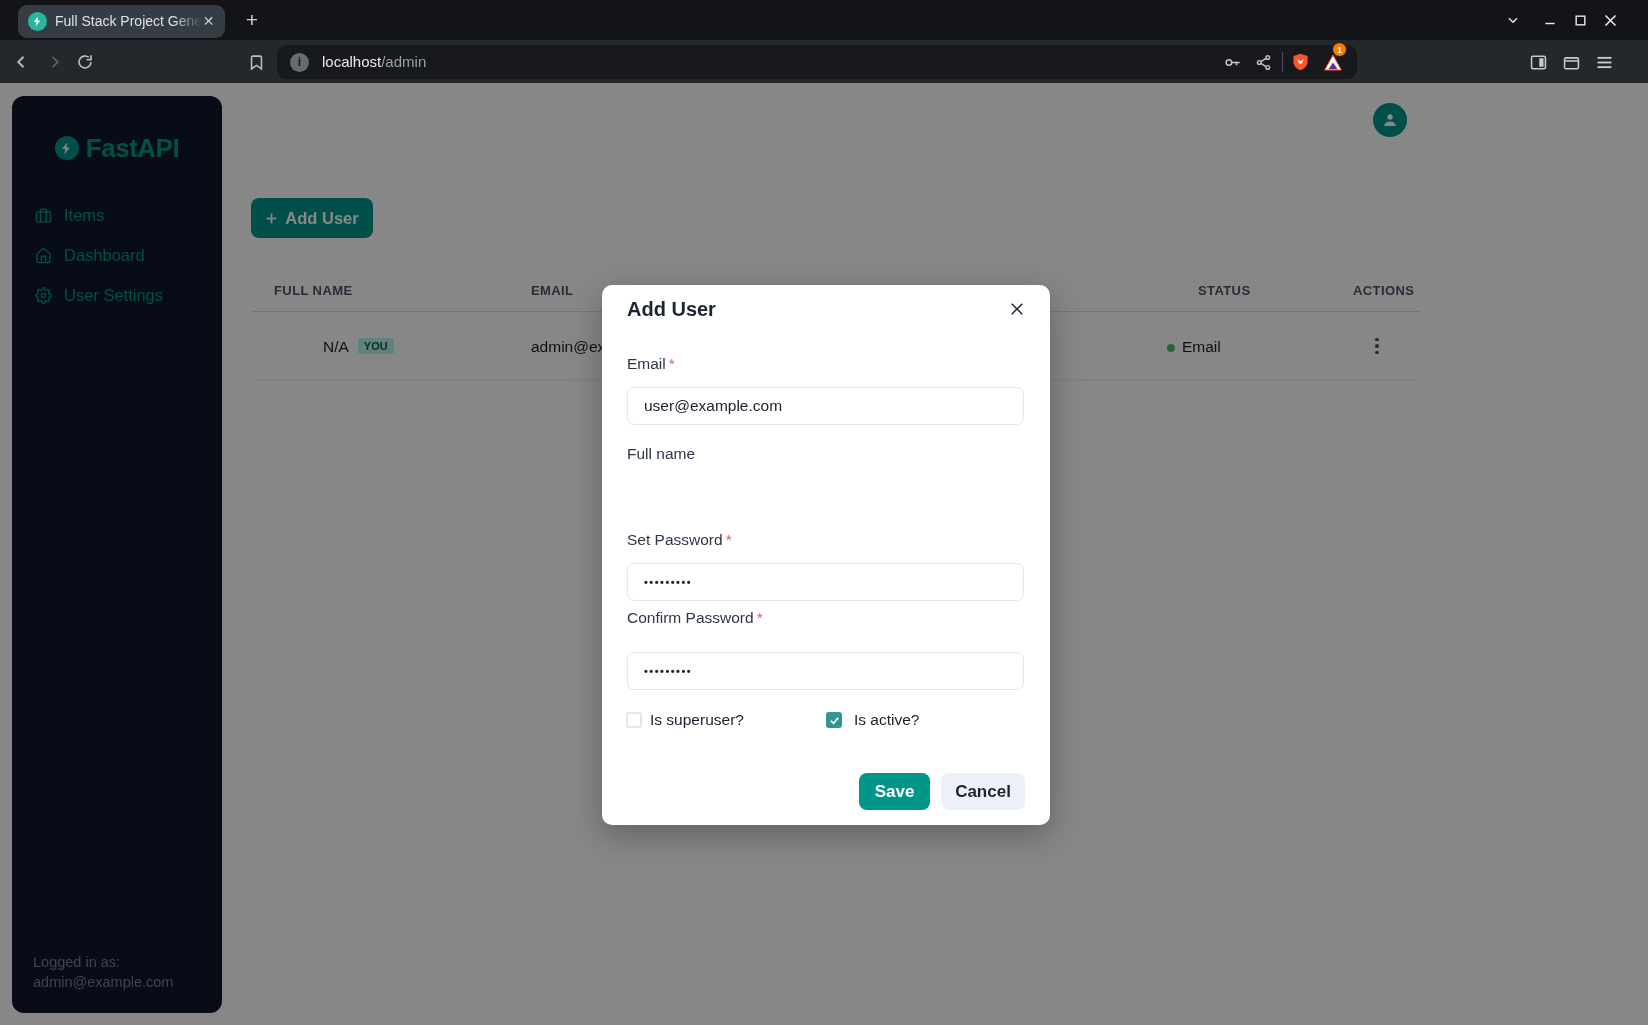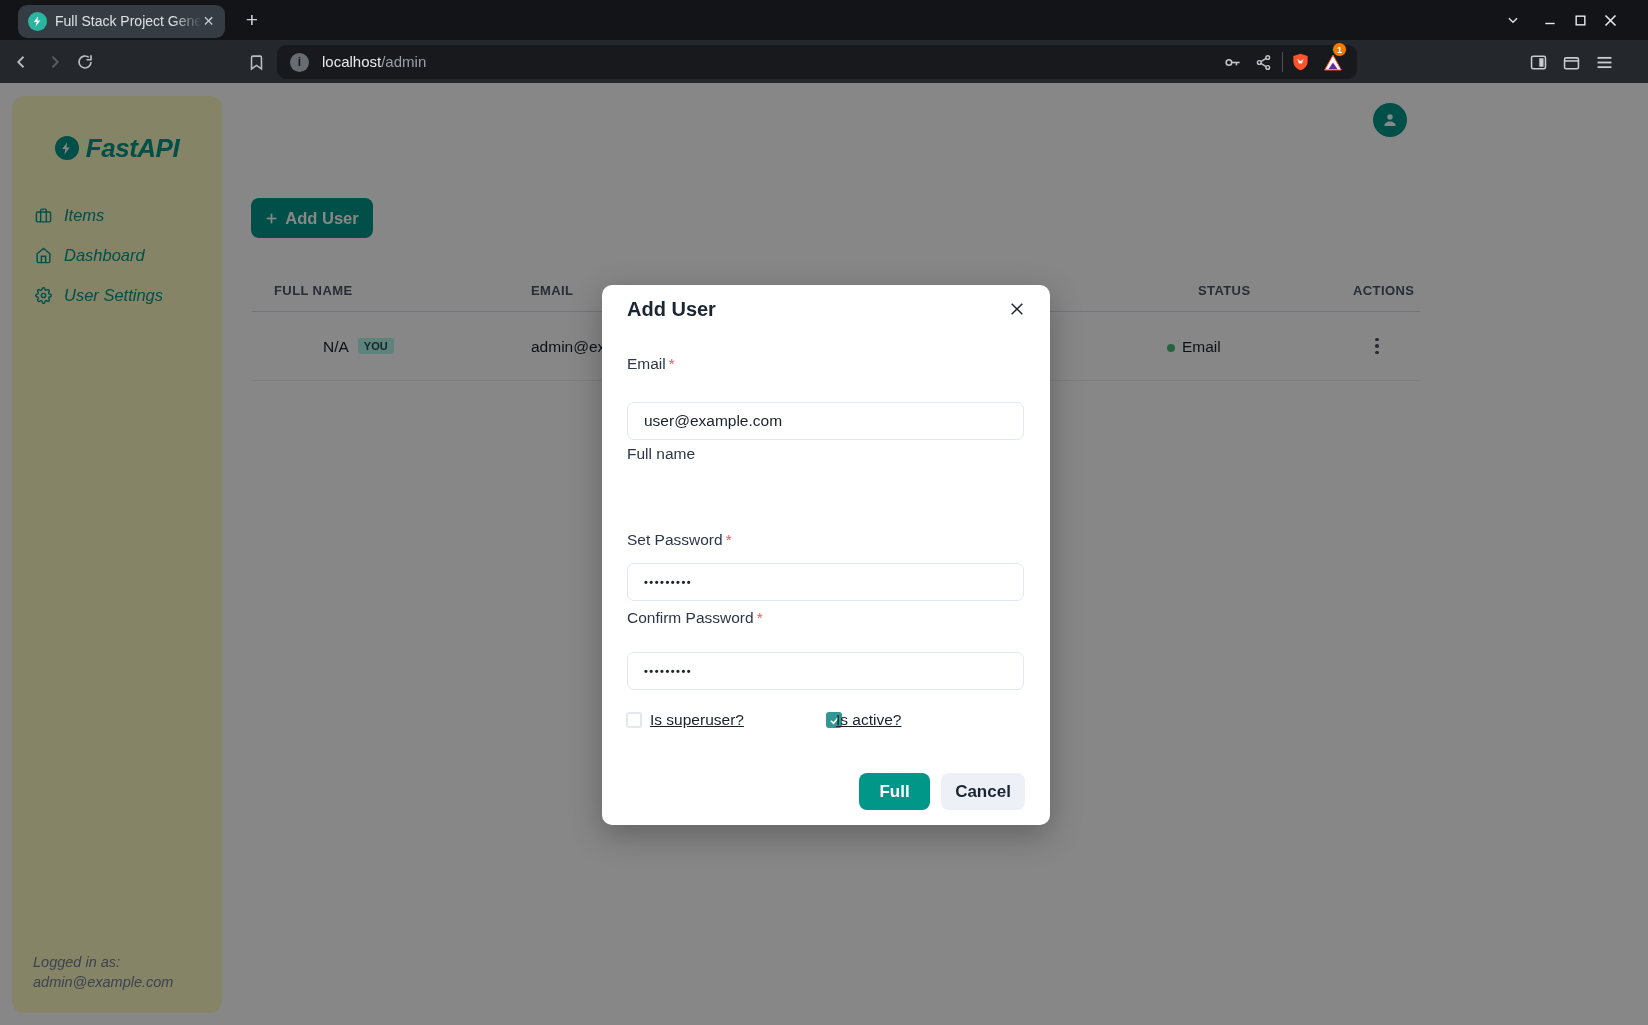--- a/index.html
+++ b/index.html
@@ -27,21 +27,21 @@
              color:#17191d;font-size:12px;font-weight:bold;text-align:center;line-height:19px;}
   .url-text{position:absolute;left:45px;top:8px;font-size:15px;color:#e8eaed;}
   .url-text .path{color:#9aa0a6;}
   .pillico{position:absolute;top:7px;width:20px;height:20px;display:flex;align-items:center;justify-content:center;}
   .pill-div{position:absolute;left:1005px;top:7px;width:1px;height:20px;background:#4a5056;}
   .bat-badge{position:absolute;left:1055px;top:-3px;width:15px;height:15px;border-radius:50%;background:#f57c00;
              color:#fff;font-size:9px;font-weight:bold;text-align:center;line-height:15px;border:1px solid #17191d;}
   
   .page{position:absolute;left:0;top:83px;width:1648px;height:942px;background:#fff;}
   .overlay{position:absolute;left:0;top:0;width:100%;height:100%;background:rgba(0,0,0,0.47);z-index:5;}
-  .sidebar{position:absolute;left:12px;top:13px;width:210px;height:917px;background:#fef9c3;border-radius:12px;font-style:italic;}
+  .sidebar{position:absolute;left:12px;top:13px;width:210px;height:917px;background:#0f172a;border-radius:12px;}
   .logo{position:absolute;left:0;top:36px;width:210px;height:32px;display:flex;align-items:center;justify-content:center;gap:7px;}
   .logo-circ{width:24px;height:24px;border-radius:50%;background:#009688;display:flex;align-items:center;justify-content:center;}
   .logo-text{font-size:26px;font-weight:600;color:#009688;letter-spacing:-0.5px;}
   .nav{position:absolute;left:0;top:99px;width:210px;}
   .nav-item{position:relative;height:40px;display:flex;align-items:center;padding-left:23px;gap:12px;
             color:#009688;font-size:16.5px;}
   .nav-item.active{background:#DFE6EC;border-radius:10px;margin:0 17px;padding-left:6px;}
   .nav-item.active .ni-inner{display:flex;align-items:center;gap:12px;}
   .loggedin{position:absolute;left:21px;top:856px;font-size:14.5px;color:#718096;line-height:20px;}
   .main-title{position:absolute;left:252px;top:40px;font-size:33px;font-weight:bold;color:#1A202C;}
@@ -67,21 +67,21 @@
   .m-label{position:absolute;left:25px;font-size:15.5px;color:#2D3748;}
   .req{color:#E25C5C;margin-left:3px;}
   .m-input{position:absolute;left:25px;width:397px;height:38px;border:1px solid #E2E8F0;border-radius:7px;
            padding:0 16px;font-size:15.5px;color:#1A202C;background:#fff;outline:none;
            font-family:"Liberation Sans","DejaVu Sans",sans-serif;}
   .m-input.pw{font-size:11px;letter-spacing:1.5px;font-weight:bold;}
   .chkrow{position:absolute;top:426px;left:0;width:448px;height:20px;}
   .chkbox{position:absolute;top:1px;width:16px;height:16px;border-radius:3px;}
   .chkbox.off{border:2px solid #E2E8F0;background:#fff;}
   .chkbox.on{background:#319795;display:flex;align-items:center;justify-content:center;}
-  .chklabel{position:absolute;top:0px;font-size:15.5px;color:#1A202C;text-decoration:underline;}
+  .chklabel{position:absolute;top:0px;font-size:15.5px;color:#1A202C;}
   .mbtn{position:absolute;top:488px;height:37px;border-radius:8px;font-size:17px;font-weight:bold;
         display:flex;align-items:center;justify-content:center;}
   .mbtn.save{left:257px;width:71px;background:#009688;color:#fff;}
   .mbtn.cancel{left:339px;width:84px;background:#EDF1F7;color:#1A2433;}
   svg{display:block;}
 </style>
 </head>
 <body>
 
 <div class="win">
@@ -285,39 +285,39 @@
     <div class="modal">
       <div class="m-title">Add User</div>
       <div class="m-close">
         <svg width="16" height="16" viewBox="0 0 24 24" stroke="#1A2433" stroke-width="2.2">
             <line x1="4" y1="4" x2="20" y2="20"></line>
             <line x1="20" y1="4" x2="4" y2="20"></line>
           </svg>
       </div>
 
       <div class="m-label" style="top:70px;"><span>Email</span><span class="req">*</span></div>
-      <input class="m-input" style="top: 117px;" readonly="" value="user@example.com">
+      <input class="m-input" style="top: 102px;" readonly="" value="user@example.com">
 
       <div class="m-label" style="top:160px;">Full name</div>
 
       <div class="m-label" style="top:246px;"><span>Set Password</span><span class="req">*</span></div>
       <input class="m-input pw" style="top: 278px;" readonly="" value="•••••••••">
 
       <div class="m-label" style="top:324px;"><span>Confirm Password</span><span class="req">*</span></div>
       <input class="m-input pw" style="top: 367px;" readonly="" value="•••••••••">
 
       <div class="chkrow">
         <div class="chkbox off" style="left:24px;"></div>
         <div class="chklabel" style="left:48px;">Is superuser?</div>
         <div class="chkbox on" style="left:224px;">
           <svg width="11" height="11" viewBox="0 0 24 24" fill="none" stroke="#fff" stroke-width="3.5">
               <polyline points="4 12.5 10 18 20 6"></polyline>
             </svg>
         </div>
-        <div class="chklabel" style="left:234px;">Is active?</div>
-      </div>
-
-      <div class="mbtn save">Full</div>
+        <div class="chklabel" style="left:252px;">Is active?</div>
+      </div>
+
+      <div class="mbtn save">Save</div>
       <div class="mbtn cancel">Cancel</div>
     </div>
 
   </div>
 </div>
 
 </body></html>

